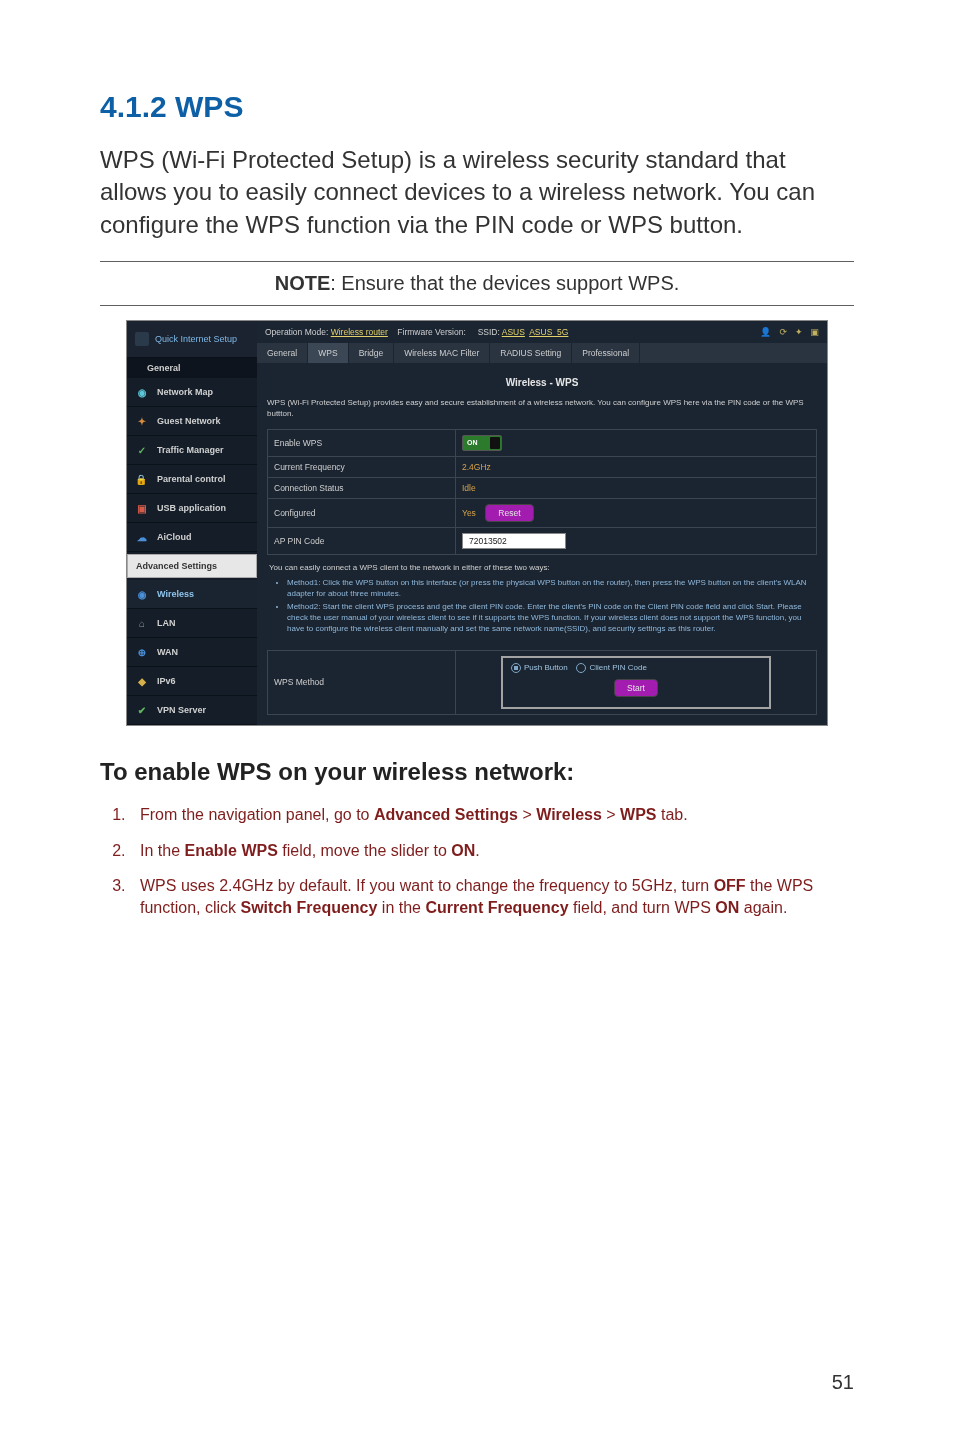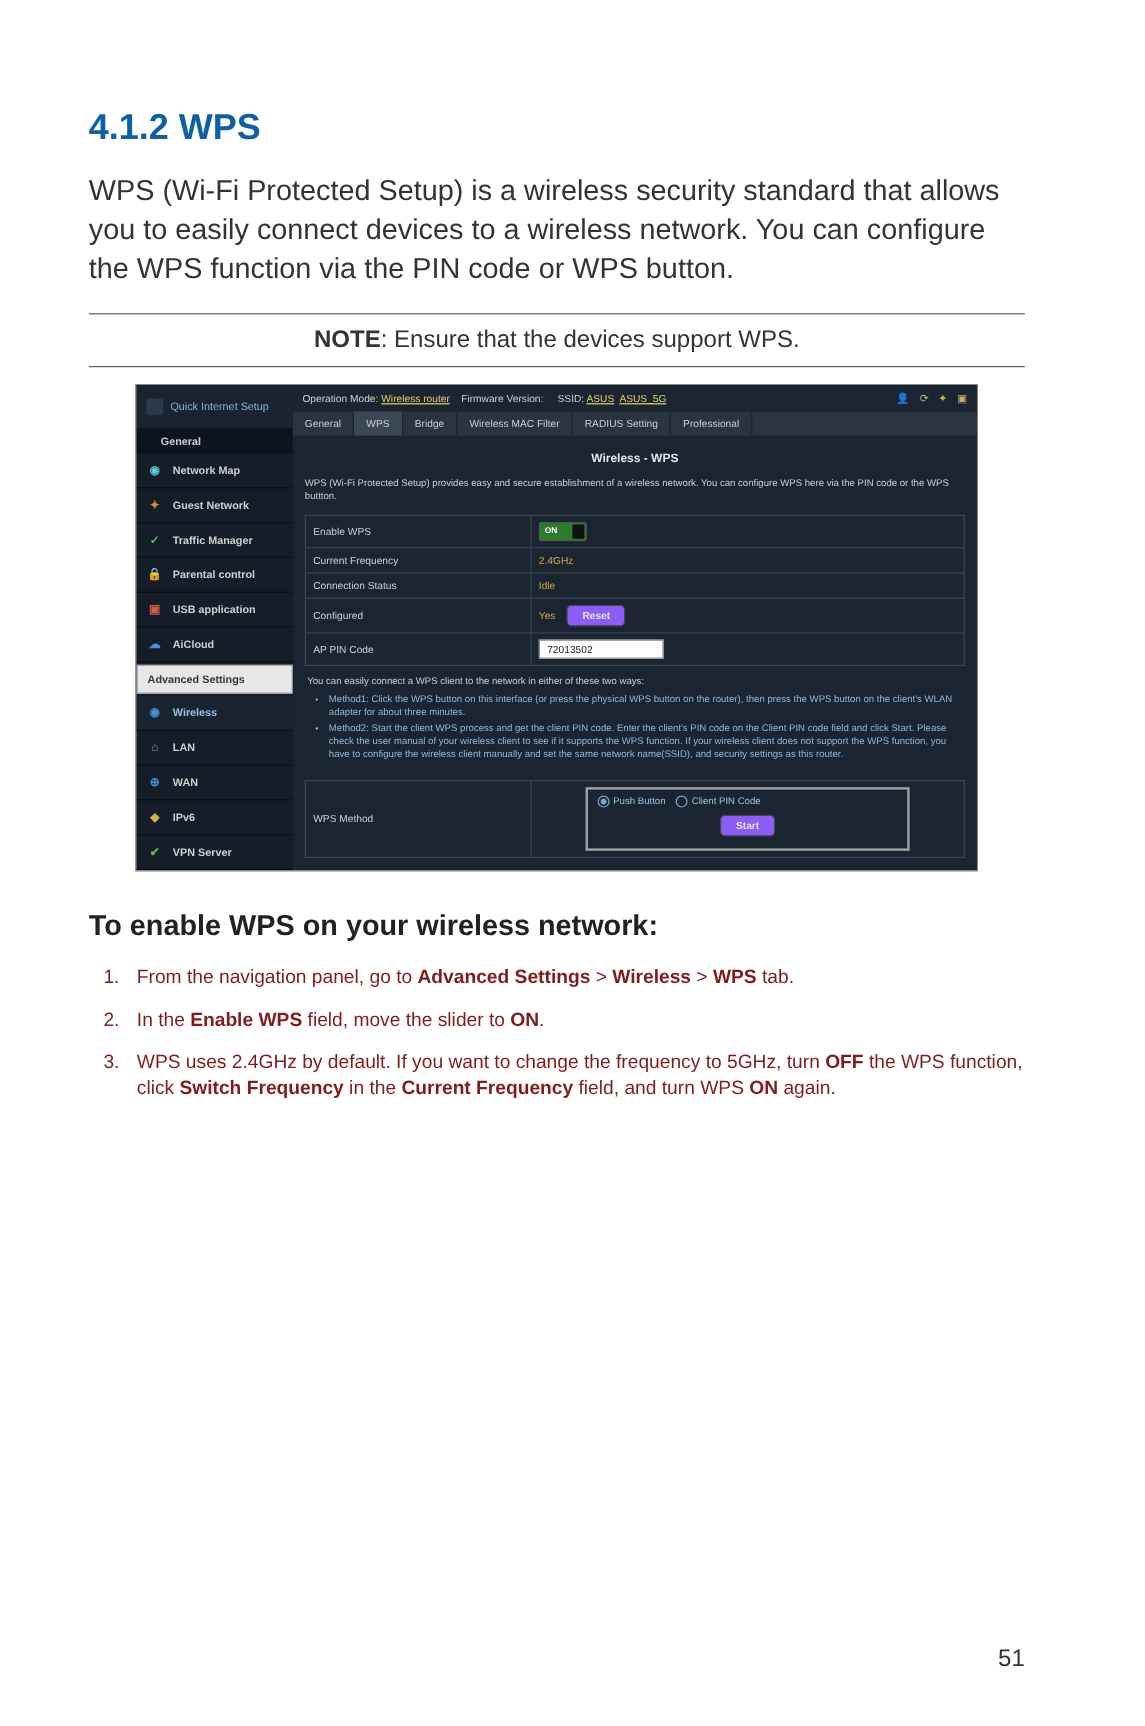--- a/index.html
+++ b/index.html
@@ -3,21 +3,21 @@
 <meta charset="utf-8">
 <style>
   body {
     margin: 0;
     padding: 0;
     font-family: -apple-system, BlinkMacSystemFont, "Segoe UI", Arial, sans-serif;
     background: #fff;
     width: 954px;
   }
   .page {
-    padding: 90px 100px 40px 74px;
+    padding: 90px 100px 40px 100px;
     box-sizing: border-box;
     min-height: 1438px;
     position: relative;
   }
   .section-num {
     color: #0d5fa6;
     font-weight: 700;
     font-size: 30px;
     margin-bottom: 20px;
   }
@@ -166,27 +166,27 @@
     content: "";
     position: absolute;
     right: 1px; top: 1px;
     width: 10px; height: 12px;
     background: #111;
     border-radius: 1px;
   }
   .val-orange { color: #d6a24a; }
   .btn-dark {
     display: inline-block;
-    background: #8b5cf6;
+    background: #a21caf;
     border: 1px solid #444;
     border-radius: 4px;
     padding: 3px 12px;
     color: #e6e6e6;
     font-size: 8.5px;
-    font-weight: bold;
+    font-weight: normal;
   }
   .pin-input {
     display: inline-block;
     background: #fff;
     color: #222;
     border: 1px solid #888;
     padding: 2px 6px;
     width: 90px;
     font-size: 8.5px;
   }

